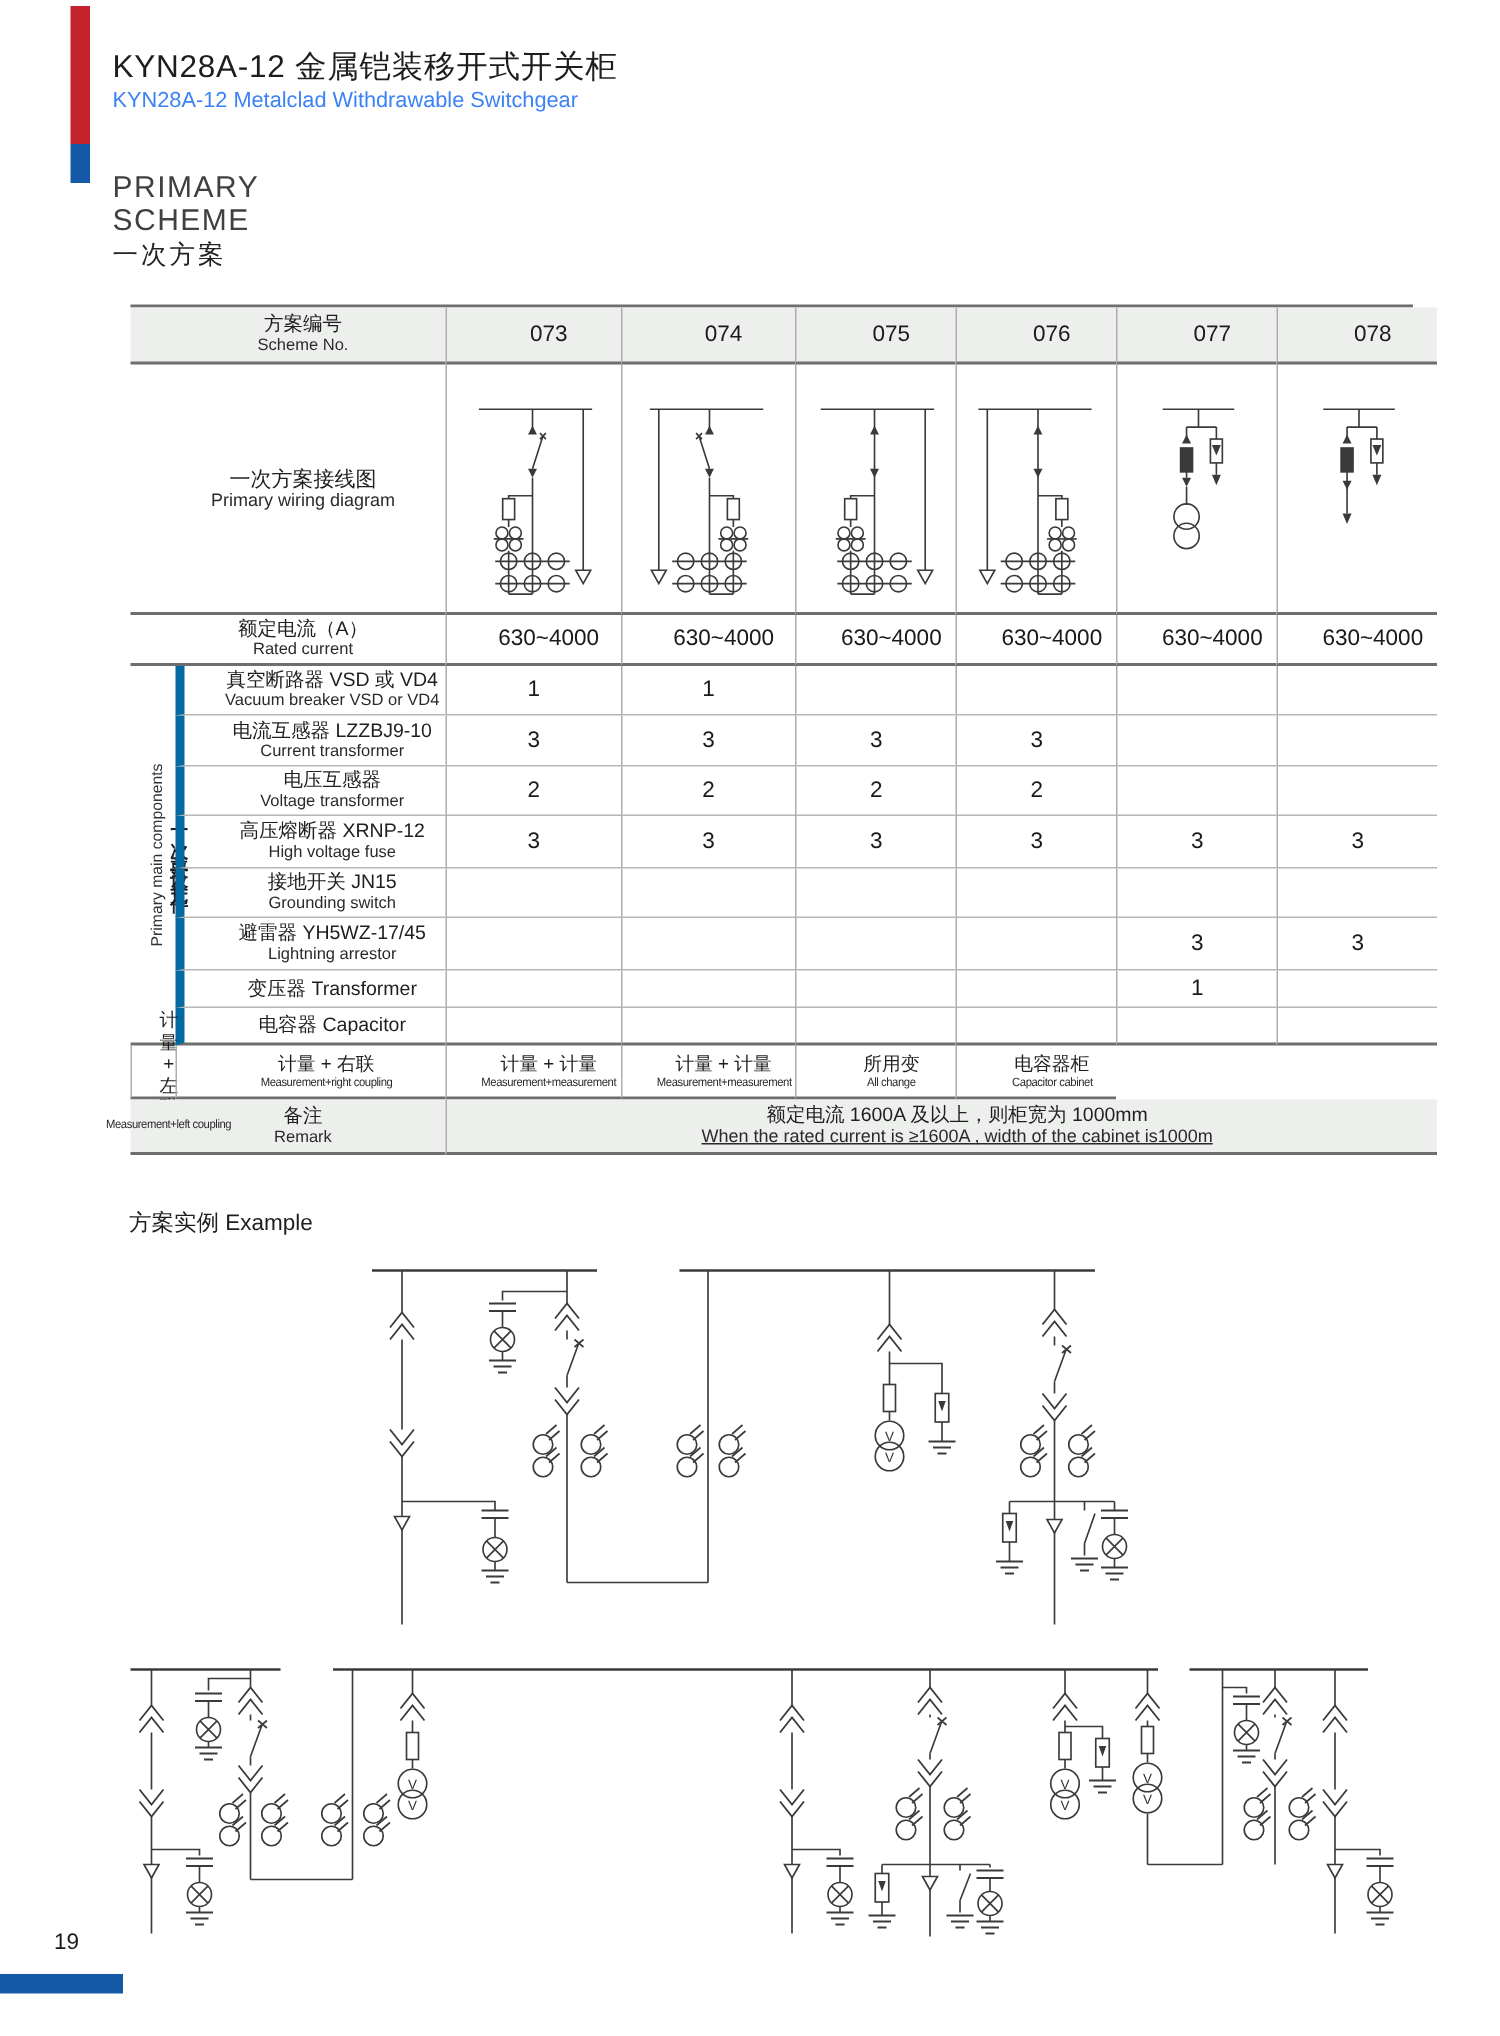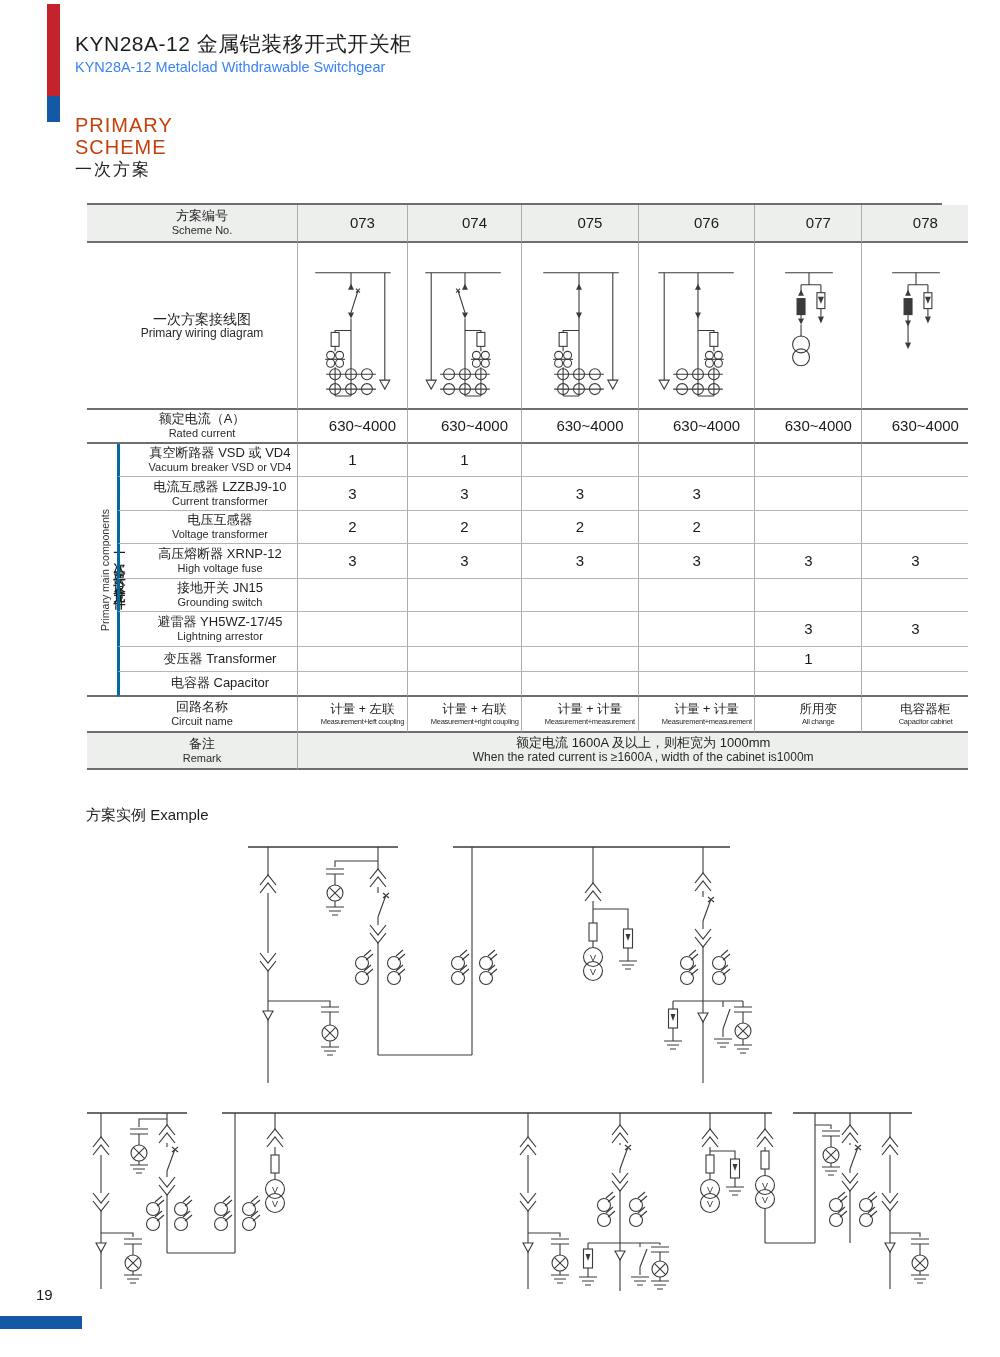--- a/index.html
+++ b/index.html
@@ -4,49 +4,49 @@
 <style>
   html,body{margin:0;padding:0;background:#e8e8e8;}
   body{font-family:"Liberation Sans","DejaVu Sans",sans-serif;color:#222;}
   .page{position:relative;width:1000px;height:1357px;background:#ffffff;margin:0 auto;overflow:hidden;}
 
   
   .bar-red{position:absolute;left:47px;top:4px;width:13px;height:92px;background:#c4232b;}
   .bar-blue{position:absolute;left:47px;top:96px;width:13px;height:26px;background:#1459a5;}
   .title-zh{position:absolute;left:75px;top:30px;font-size:21px;font-weight:normal;color:#1d1d1d;letter-spacing:.5px;}
   .title-en{position:absolute;left:75px;top:59px;font-size:14.5px;color:#3b82f6;}
-  .sec-line{position:absolute;left:75px;font-size:20px;color:#c2410c;letter-spacing:1px;}
+  .sec-line{position:absolute;left:75px;font-size:20px;color:#404040;letter-spacing:1px;}
   .sec1{top:114px;} .sec2{top:136px;}
   .sec3{top:158px;font-size:17px;font-weight:normal;color:#222;letter-spacing:2px;}
 
   
   .ptable{position:absolute;left:87px;top:203px;width:855px;display:grid;
     grid-template-columns:30px 180px repeat(6,1fr);
     grid-template-rows:38px 167px 34px 33px 34px 33px 35px 33px 35px 25px 25px 36px 37px;
     border-top:2px solid #6e6e6e;box-sizing:border-box;}
   .ptable > div{box-sizing:border-box;border-bottom:1px solid #b5b5b5;display:flex;flex-direction:column;align-items:center;justify-content:center;line-height:1.15;}
   .bb2{border-bottom:2px solid #6e6e6e !important;padding-left:20px;}
   .vl{border-left:1px solid #adadad;}
   .hdr{background:#edefed;}
   .span2{grid-column:1 / span 2;}
   .span6{grid-column:3 / span 6;}
   .zh{display:block;font-size:13px;color:#1e1e1e;text-align:center;}
   .en{display:block;font-size:11px;color:#2a2a2a;text-align:center;}
   .num{font-size:15px;color:#1a1a1a;}
-  .comp{grid-column:2;align-items:flex-end;padding-left:23px;border-left:3px solid #0369a1;}
+  .comp{grid-column:2;align-items:flex-end;padding-left:23px;border-left:6px solid #0369a1;}
   .comp .zh,.comp .en{text-align:left;}
   .comp .en{font-size:11px;}
   .strip{grid-column:1;grid-row:4 / span 8;flex-direction:row !important;gap:1px;}
   .strip .v-en{writing-mode:vertical-rl;transform:rotate(180deg);font-size:10.5px;color:#333;}
   .strip .v-zh{writing-mode:vertical-lr;font-size:12px;letter-spacing:6px;color:#1e1e1e;font-weight:bold;}
   .circ .zh{font-size:12.5px;}
   .circ .en{font-size:8px;white-space:nowrap;letter-spacing:-.3px;transform:scaleX(.94);}
   .dia{padding:0;}
   .dia svg{display:block;}
-  .rem .zh{font-size:13px;} .rem .en{font-size:12px;}
+  .rem .zh{font-size:13px;} .rem .en{font-size:12px;text-decoration:underline;}
 
   
   .ex-title{position:absolute;left:86px;top:806px;font-size:15px;color:#1e1e1e;}
   .ex-svg{position:absolute;}
   .ex-top{left:240px;top:833px;}
   .ex-bot{left:75px;top:1093px;}
 
   
   .pageno{position:absolute;left:36px;top:1286px;font-size:15px;color:#1a1a1a;}
   .foot-bar{position:absolute;left:0;top:1316px;width:82px;height:13px;background:#1459a5;}
@@ -331,24 +331,20 @@
       <span class="zh">电容器 Capacitor</span>
         <span class="en"></span>
     </div>
     <div class="vl num bb2"></div>
     <div class="vl num bb2"></div>
     <div class="vl num bb2"></div>
     <div class="vl num bb2"></div>
     <div class="vl num bb2"></div>
     <div class="vl num bb2"></div>
 
-    <div class="span2 bb2">
-      <span class="zh">回路名称</span>
-      <span class="en">Circuit name</span>
-    </div>
     <div class="vl circ bb2">
       <span class="zh">计量 + 左联</span>
         <span class="en">Measurement+left coupling</span>
     </div>
     <div class="vl circ bb2">
       <span class="zh">计量 + 右联</span>
         <span class="en">Measurement+right coupling</span>
     </div>
     <div class="vl circ bb2">
       <span class="zh">计量 + 计量</span>

